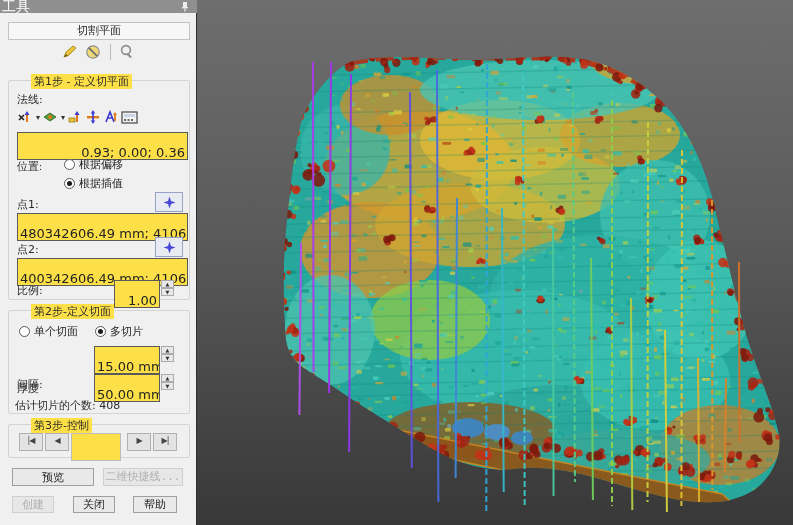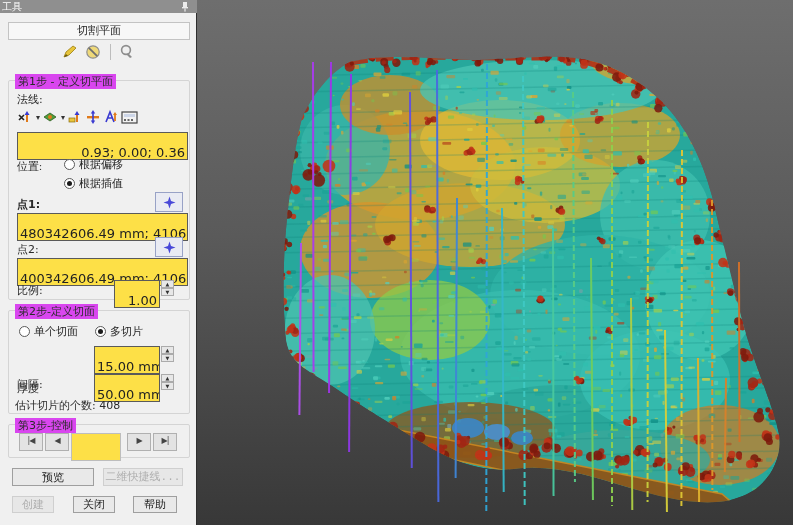--- a/index.html
+++ b/index.html
@@ -7,31 +7,31 @@
        font-family:"DejaVu Sans","Liberation Sans",sans-serif;font-size:11px;color:#222;
        background:#3c3c3c;}
   
   #viewport{position:absolute;left:197px;top:0;width:596px;height:525px;
             background:linear-gradient(#6e6e6e,#5a5a5a 45%,#383838);}
   #viewport svg{position:absolute;left:0;top:0;}
   
   #panel{position:absolute;left:0;top:0;width:197px;height:525px;background:#f0f0f0;
          border-right:1px solid #2e2e2e;box-sizing:border-box;}
   #titlebar{position:absolute;left:0;top:0;width:197px;height:13px;background:#8f8f8f;
-            color:#fff;font-size:10px;line-height:13px;padding-left:2px;box-sizing:border-box;}
+            color:#fff;font-size:14px;line-height:13px;padding-left:2px;box-sizing:border-box;}
   #pin{position:absolute;right:7px;top:1px;width:10px;height:11px;}
   .tabbox{position:absolute;left:8px;top:22px;width:180px;height:16px;background:#f7f7f7;
           border:1px solid #c3c3c3;text-align:center;line-height:16px;color:#1d1d1d;}
   .toolbar{position:absolute;left:0;top:41px;width:197px;height:21px;display:flex;
            justify-content:center;align-items:center;gap:4px;}
   .tbtn{width:19px;height:19px;display:flex;align-items:center;justify-content:center;cursor:pointer;}
   .tsep{width:1px;height:16px;background:#bdbdbd;margin:0 3px;}
   .group{position:absolute;left:8px;width:182px;border:1px solid #d4d4d4;border-radius:2px;
          box-sizing:border-box;}
-  .grouplabel{position:absolute;top:-7px;left:6px;background:#d946ef;padding:0 3px;color:#2a2a2a;}
+  .grouplabel{position:absolute;top:-7px;left:22px;background:#fde047;padding:0 3px;color:#2a2a2a;}
   .lbl{position:absolute;color:#2a2a2a;white-space:nowrap;}
   .field{position:absolute;background:#fde047;border:1px solid #5a5a5a;box-sizing:border-box;
          font-size:13px;line-height:14px;padding:13px 2px;overflow:hidden;white-space:nowrap;}
   .field.right{text-align:right;}
   .radio{position:absolute;display:flex;align-items:center;gap:4px;cursor:pointer;}
   .rdot{width:11px;height:11px;border-radius:50%;border:1px solid #5a5a5a;background:#fff;
         box-sizing:border-box;position:relative;flex:0 0 auto;}
   .radio.checked .rdot::after{content:"";position:absolute;left:2px;top:2px;width:5px;height:5px;
         border-radius:50%;background:#1a1a1a;}
   .pickbtn{position:absolute;width:26px;height:18px;background:#e9ebf3;border:1px solid #98a2c6;
@@ -1704,21 +1704,21 @@
     <span class="lbl" style="left:8px;top:78px;font-family:Liberation Serif, serif;">位置:</span>
     <div class="radio" style="left:55px;top:76px;">
       <span class="rdot"></span>
       <span>根据偏移</span>
     </div>
     <div class="radio checked" style="left:55px;top:95px;">
       <span class="rdot"></span>
       <span>根据插值</span>
     </div>
 
-    <span class="lbl" style="left:8px;top:116px;font-weight:bold;">点1:</span>
+    <span class="lbl" style="left:8px;top:116px;">点1:</span>
     <div class="pickbtn" style="right:6px;top:111px;">
       <svg width="13" height="13" viewBox="0 0 13 13">
         <path d="M6.5,0.5 L8,5 L12.5,6.5 L8,8 L6.5,12.5 L5,8 L0.5,6.5 L5,5 Z" fill="#4848d8"></path>
       </svg>
     </div>
     <div class="field" style="left:8px;top:132px;width:171px;height:16px;">480342606.49 mm; 4106977042.00 mm</div>
 
     <span class="lbl" style="left:8px;top:161px;">点2:</span>
     <div class="pickbtn" style="right:6px;top:156px;">
       <svg width="13" height="13" viewBox="0 0 13 13">

